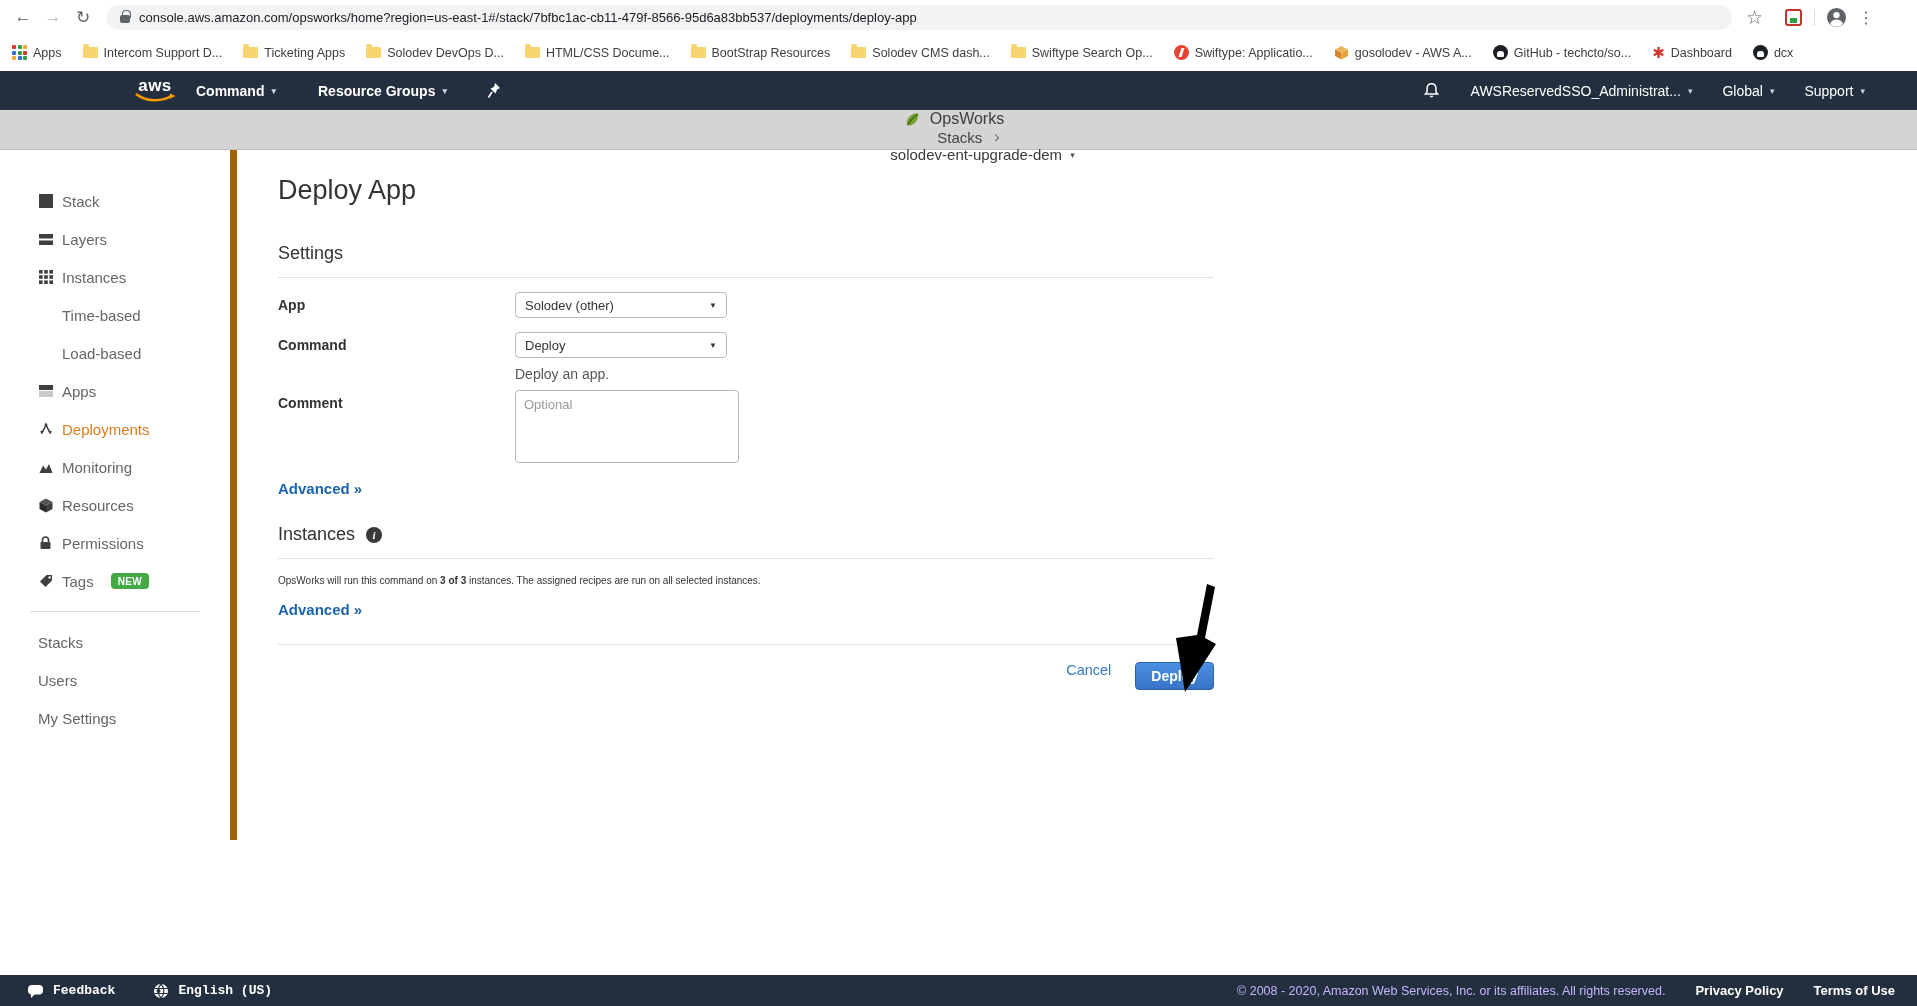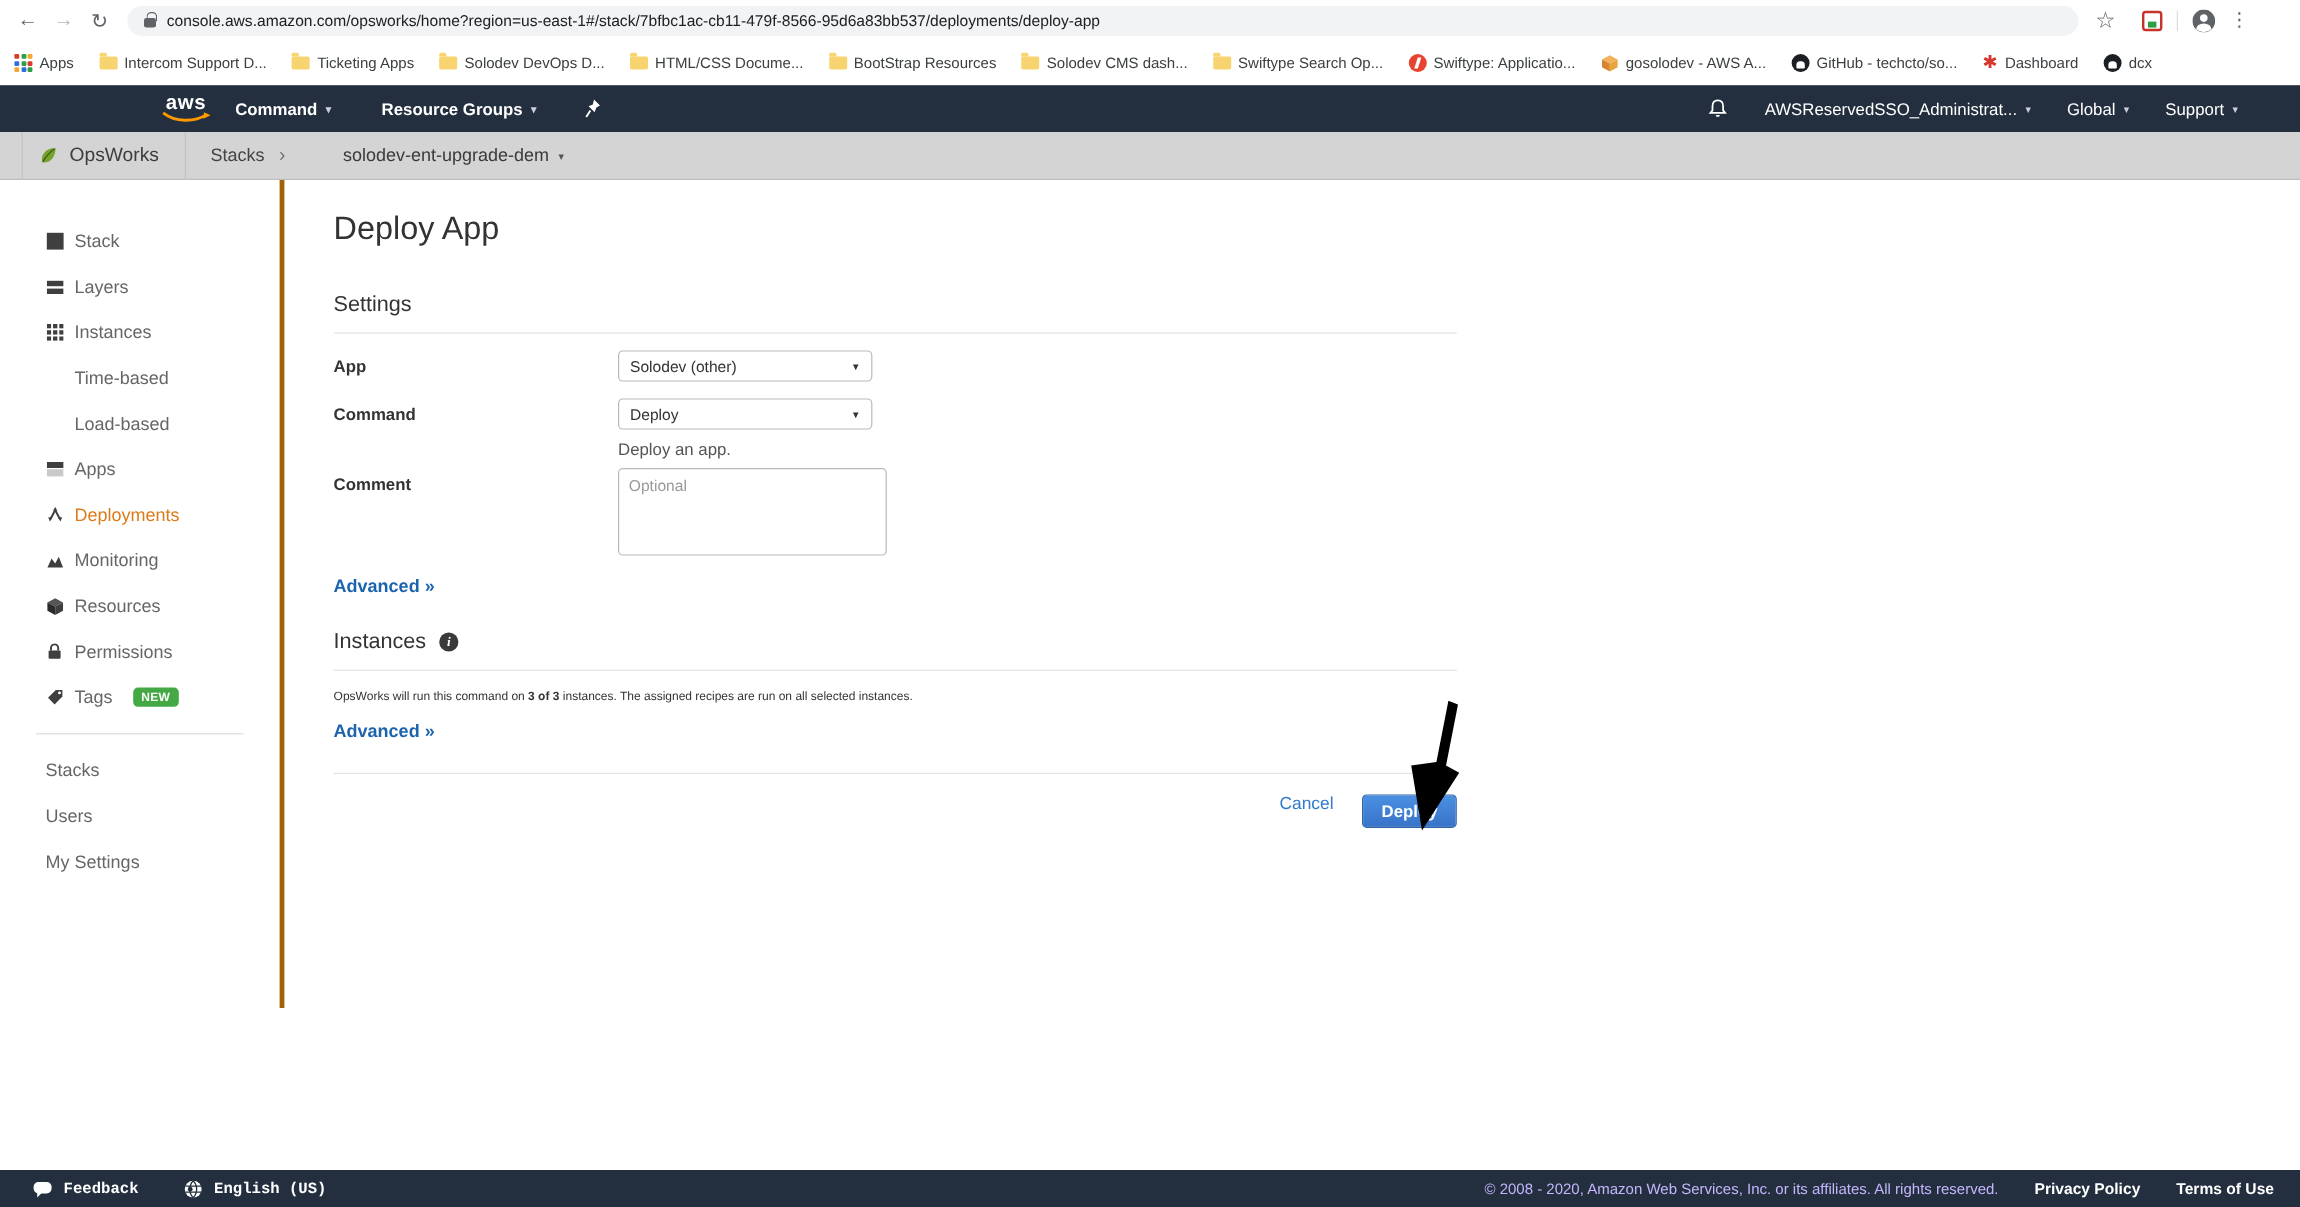--- a/index.html
+++ b/index.html
@@ -39,31 +39,31 @@
   
   .aws-navbar{height:39px;background:#232f3e;display:flex;align-items:center;color:#fff;font-size:14px;}
   .aws-logo{margin-left:134px;display:flex;flex-direction:column;align-items:center;cursor:pointer;}
   .aws-logo .txt{font-weight:bold;font-size:17px;line-height:15px;letter-spacing:.5px;}
   .nav-item{display:flex;align-items:center;gap:7px;cursor:pointer;white-space:nowrap;}
   .nav-item.strong{font-weight:bold;}
   .caret{font-size:9px;color:#c9d0d9;}
   .navbar-right{margin-left:auto;display:flex;align-items:center;gap:30px;padding-right:52px;}
 
   
-  .breadcrumb-bar{height:40px;background:#d4d4d4;border-bottom:1px solid #bdbdbd;display:flex;align-items:center;font-size:15px;color:#444;}
+  .breadcrumb-bar{height:40px;background:#d4d4d4;border-bottom:1px solid #bdbdbd;display:flex;align-items:center;font-size:15px;color:#444;flex-direction:column;}
   .bc-sep{width:1px;height:40px;background:#c3c3c3;}
   .bc-product{display:flex;align-items:center;gap:9px;padding:0 22px 0 13px;font-size:16px;color:#3d3d3d;cursor:pointer;}
   .bc-stacks{display:flex;align-items:center;gap:12px;padding-left:20px;cursor:pointer;}
   .bc-chev{color:#6d6d6d;font-size:16px;}
   .bc-stackname{display:flex;align-items:center;gap:8px;padding-left:48px;color:#3a3a3a;cursor:pointer;}
   .bc-down{font-size:9px;color:#555;}
 
   
   .layout{display:flex;align-items:flex-start;}
-  .sidebar{width:237px;height:690px;border-right:4px solid #a16207;padding-top:32px;flex:none;}
+  .sidebar{width:237px;height:690px;border-right:7px solid #a16207;padding-top:32px;flex:none;}
   .side-item{height:38px;display:flex;align-items:center;padding-left:38px;gap:9px;font-size:15px;color:#666;cursor:pointer;}
   .side-item .ic{width:15px;display:flex;justify-content:center;flex:none;}
   .side-item.sub{padding-left:62px;}
   .side-item.active{color:#dd7b1a;}
   .badge-new{background:#44a945;color:#fff;font-size:10px;font-weight:bold;border-radius:4px;padding:2.5px 7px;margin-left:8px;letter-spacing:.3px;}
   .side-divider{border:none;border-top:1px solid #ddd;margin:11px 30px;}
 
   .sq-ico{width:14px;height:14px;background:#3f3f3f;}
 
   

